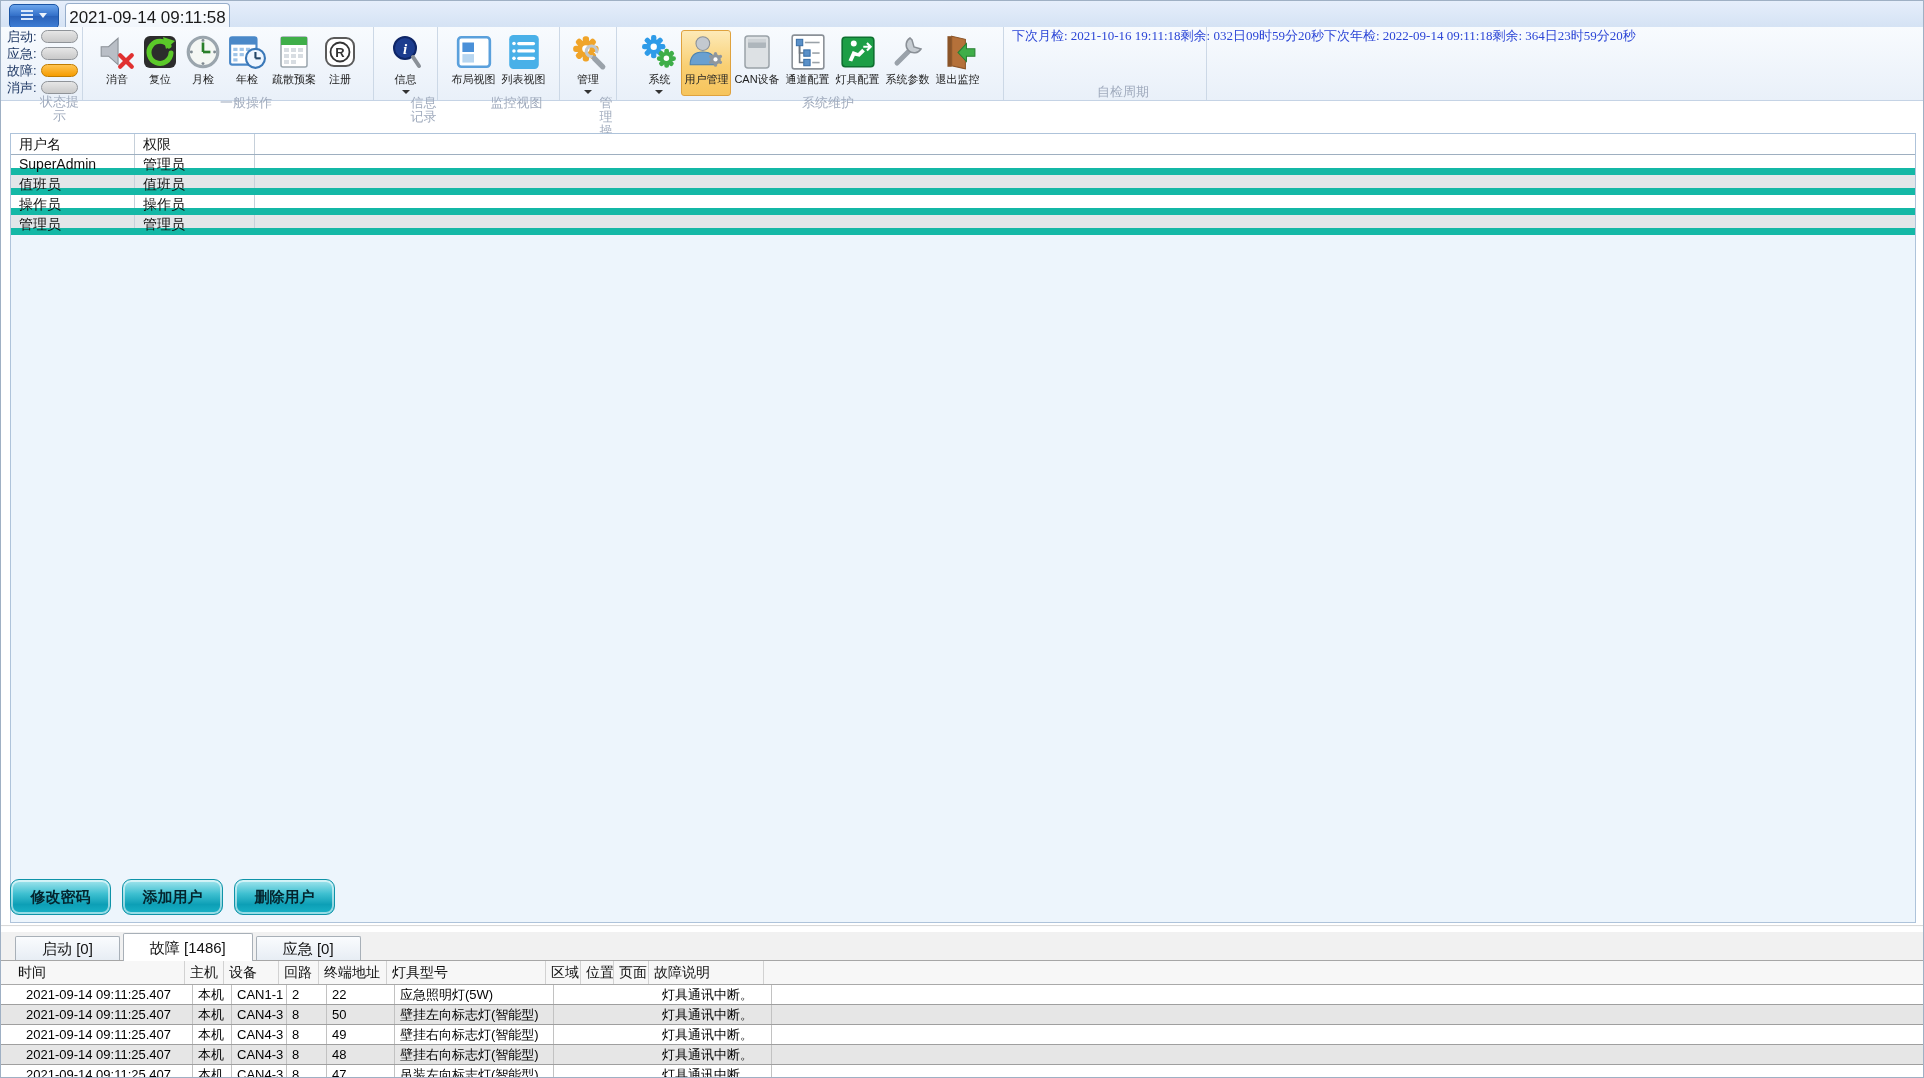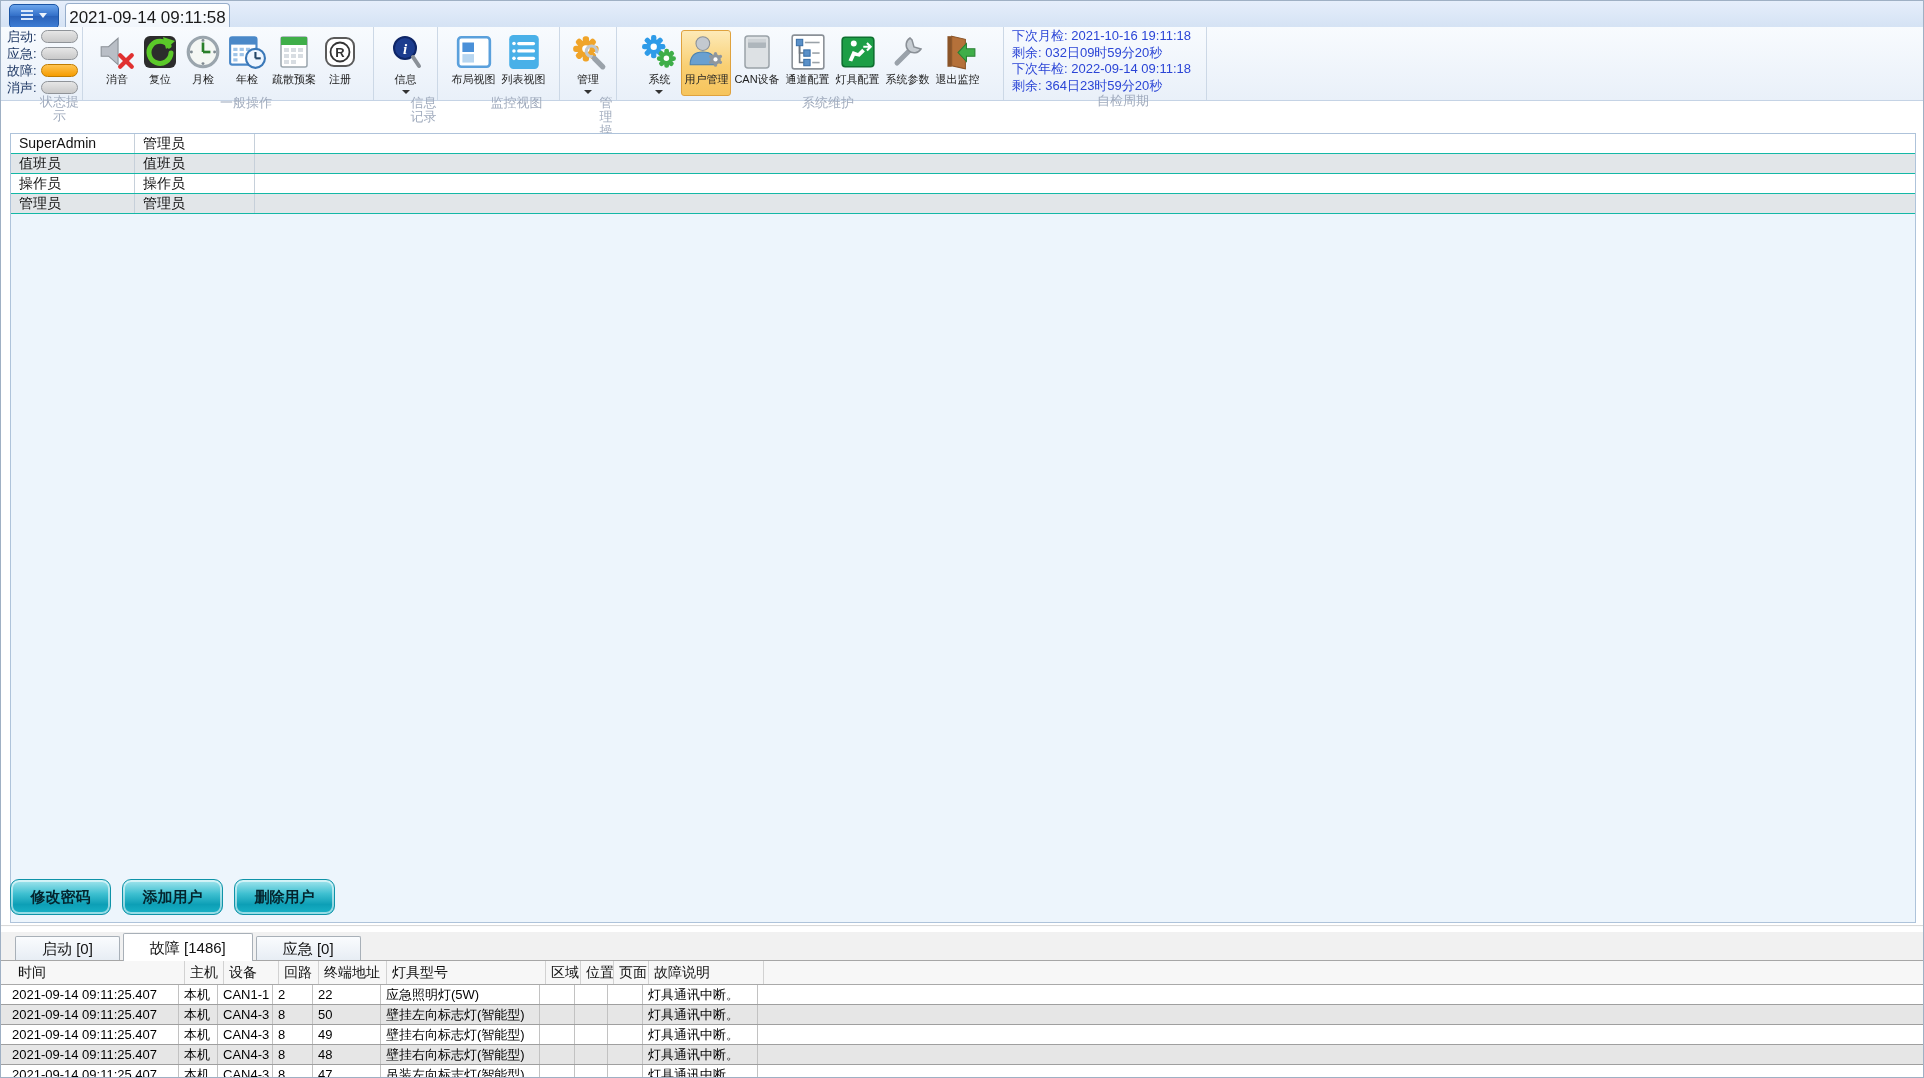--- a/index.html
+++ b/index.html
@@ -47,21 +47,21 @@
   .selfcheck { padding:1px 6px 0 8px; display:flex; flex-direction:column; }
   .selfcheck .iline { font-size:13px; color:#2b45d6; line-height:16.5px; white-space:nowrap; }
 
   
   .main-panel { position:absolute; left:9px; top:132px; width:1906px; height:790px;
     background:#edf5fc; border:1px solid #aec3da; }
   .ugrid { position:absolute; left:0; top:0; width:100%; }
   .uhead { display:flex; height:21px; background:#fff; border-bottom:1px solid #9eafc0; }
   .uhcell { font-size:14px; color:#111; line-height:20px; padding-left:8px; border-right:1px solid #c6d0da; }
   .uc1 { width:124px; } .uc2 { width:120px; }
-  .urow { display:flex; height:20px; background:#fff; border-bottom:1px solid #14b8a6; }
+  .urow { display:flex; height:20px; background:#fff; border-bottom:7px solid #14b8a6; }
   .urow.alt { background:#e2e6e9; }
   .ucell { font-size:14px; color:#111; line-height:19px; padding-left:8px; border-right:1px solid #c6d0da; }
 
   
   .btnrow { position:absolute; left:9px; top:878px; display:flex; gap:11px; }
   .tealbtn { width:101px; height:36px; border-radius:9px;
     background:linear-gradient(180deg,#a5e6ee 0%,#3fc0d1 40%,#0d9fb6 72%,#19b3c7 100%);
     border:1px solid #0f93a8; box-shadow:inset 0 0 0 2px rgba(255,255,255,0.55);
     color:#04252e; font-weight:bold; font-size:15px; display:flex; align-items:center; justify-content:center;
     cursor:pointer; }
@@ -75,21 +75,21 @@
   .tab { height:24px; line-height:23px; padding:0 26px; margin-right:3px;
     border:1px solid #a8b0b8; border-bottom:none; border-radius:2px 2px 0 0;
     background:linear-gradient(#fafcfe,#e7edf4); font-size:15px; color:#111; cursor:pointer; }
   .tab.active { height:28px; line-height:28px; background:#fff; margin-bottom:-1px; position:relative; z-index:2; }
 
   
   .ftable { position:absolute; top:960px; left:0; width:100%; height:118px; overflow:hidden; background:#fff; }
   .fhead { display:flex; height:24px; background:#f7f7f7; border-bottom:1px solid #a9a9a9; padding-left:12px; }
   .fh { font-size:14px; color:#111; line-height:23px; padding-left:5px; border-right:1px solid #d2d2d2;
     white-space:nowrap; overflow:hidden; }
-  .frow { display:flex; height:20px; border-bottom:1px solid #9f9f9f; padding-left:6px; background:#fff; }
+  .frow { display:flex; height:20px; border-bottom:1px solid #9f9f9f; padding-left:20px; background:#fff;align-items:flex-end; }
   .frow.alt { background:#e6e6e6; }
   .fc { font-size:13px; color:#000; line-height:19px; padding-left:5px; border-right:1px solid #c2c2c2;
     white-space:nowrap; overflow:hidden; }
   .w0{width:172px;} .w1{width:39px;} .w2{width:55px;} .w3{width:40px;} .w4{width:68px;}
   .w5{width:159px;} .w6{width:35px;} .w7{width:33px;} .w8{width:35px;} .w9{width:115px;}
   .wf{flex:1; border-right:none;}
 </style>
 </head>
 <body>
 
@@ -408,34 +408,38 @@
               <path d="M34 15 h-8 v-5 l-8 8.5 8 8.5 v-5 h8 z" fill="#3fae49" stroke="#2a8034"></path>
             </svg>
             </span>
           <span class="blabel">退出监控</span>
         </div>
       </div>
       <div class="rgroup-label">系统维护</div>
     </div>
 
     <div class="rgroup" style="width:203px;">
-      <div class="rgroup-content selfcheck" style="flex-direction:column; align-items:flex-start; justify-content:flex-end;">
+      <div class="rgroup-content selfcheck" style="flex-direction:row; align-items:flex-start; justify-content:flex-start;font-family:Liberation Serif, serif;">
         <span class="iline">下次月检: 2021-10-16 19:11:18</span>
         <span class="iline">剩余: 032日09时59分20秒</span>
         <span class="iline">下次年检: 2022-09-14 09:11:18</span>
         <span class="iline">剩余: 364日23时59分20秒</span>
       </div>
       <div class="rgroup-label">自检周期</div>
     </div>
 
     <div class="rgroup rfill"></div>
   </div>
 
   <div class="main-panel">
     <div class="ugrid">
+      <div class="uhead">
+        <div class="uhcell uc1">用户名</div>
+        <div class="uhcell uc2">权限</div>
+      </div>
       <div class="urow">
         <div class="ucell uc1">SuperAdmin</div>
         <div class="ucell uc2">管理员</div>
       </div>
       <div class="urow alt">
         <div class="ucell uc1">值班员</div>
         <div class="ucell uc2">值班员</div>
       </div>
       <div class="urow">
         <div class="ucell uc1">操作员</div>

